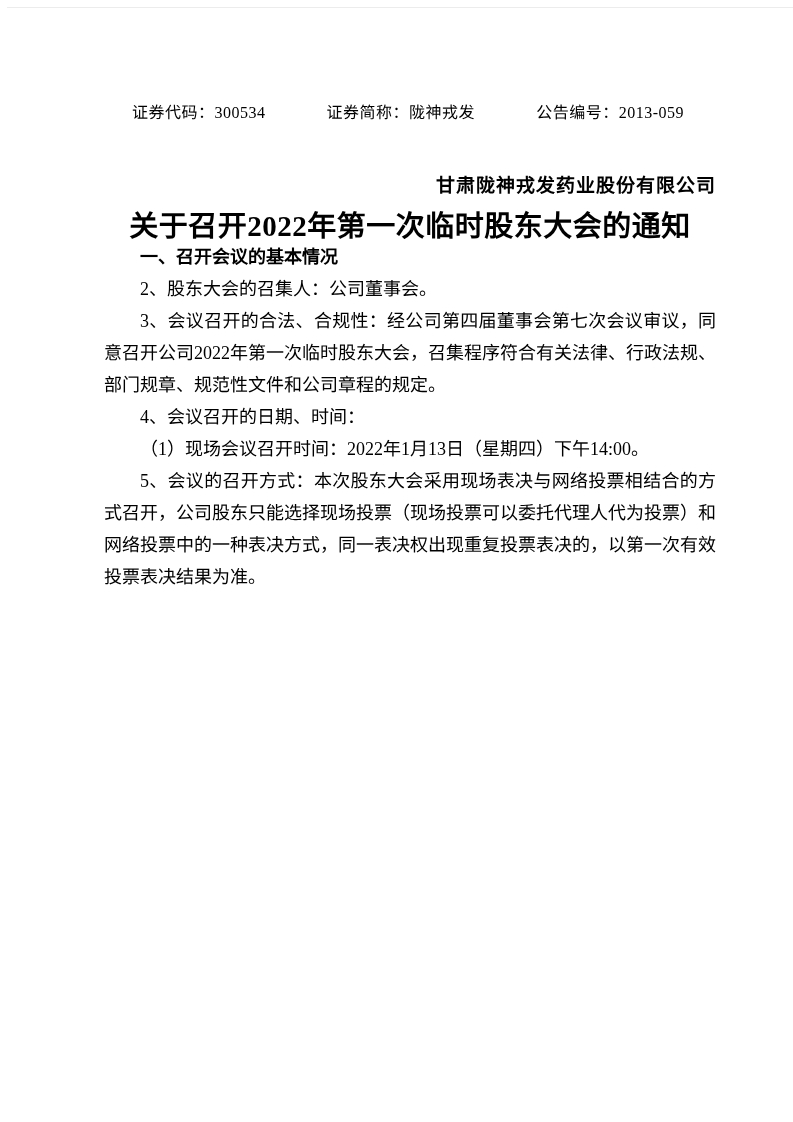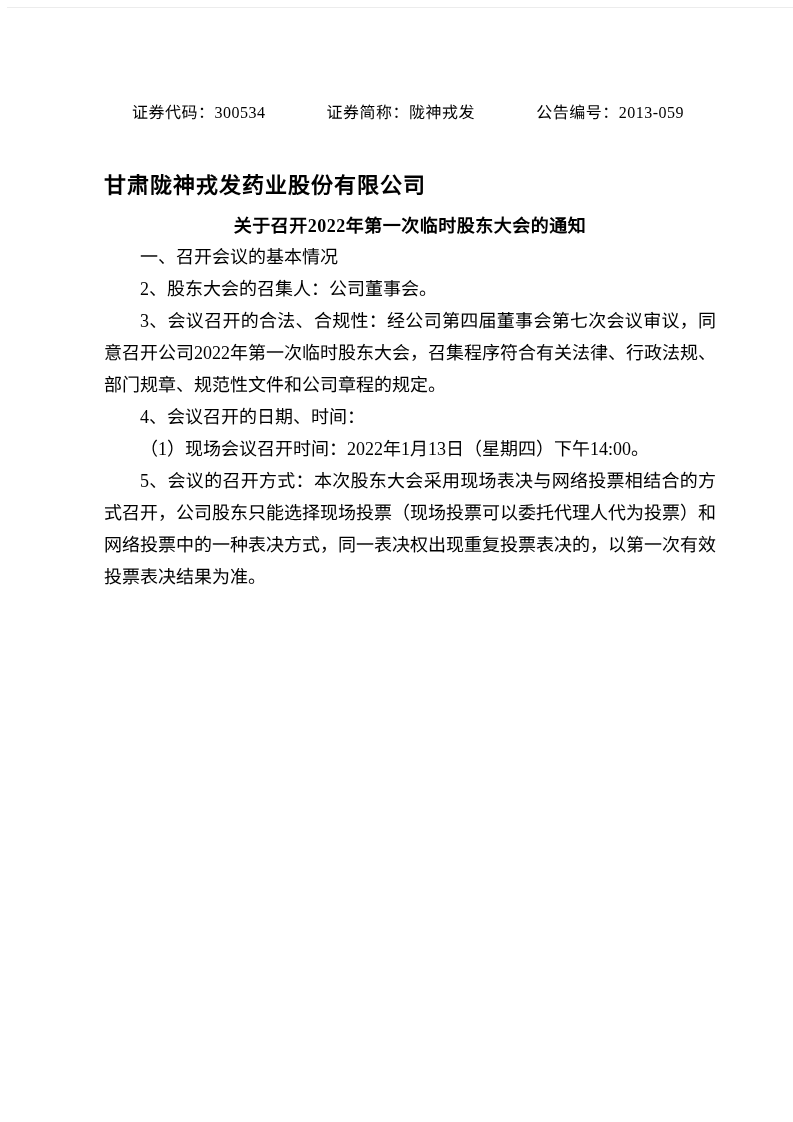--- a/index.html
+++ b/index.html
@@ -25,51 +25,51 @@
     justify-content: space-between;
     align-items: baseline;
     font-size: 16px;
     line-height: 20px;
     padding: 0 32px 0 28px;
     white-space: nowrap;
   }
   .doc-header .cell { letter-spacing: 0.5px; }
   .doc-title {
     margin: 48px 0 0 0;
-    text-align: left;
-    font-size: 22px;
+    text-align: right;
+    font-size: 19px;
     font-weight: bold;
     line-height: 30px;
     letter-spacing: 1px;
   }
   .doc-subtitle {
     margin: 10px 0 0 0;
     text-align: center;
-    font-size: 18px;
+    font-size: 29px;
     font-weight: bold;
     line-height: 30px;
     letter-spacing: 0.5px;
   }
   .para {
     margin: 0;
     font-size: 18px;
     line-height: 32px;
     text-align: justify;
     text-justify: inter-ideograph;
     text-indent: 2em;
   }
   .statement {
     margin-top: 48px;
     font-weight: bold;
   }
   .intro {
     margin-top: 32px;
   }
   .section-heading {
-    font-weight: normal;
+    font-weight: bold;
   }
 </style>
 </head>
 <body>
 
 <div class="page">
 
   <div class="doc-header">
     <div class="cell">
       <span>证券代码：</span><span>300534</span>

